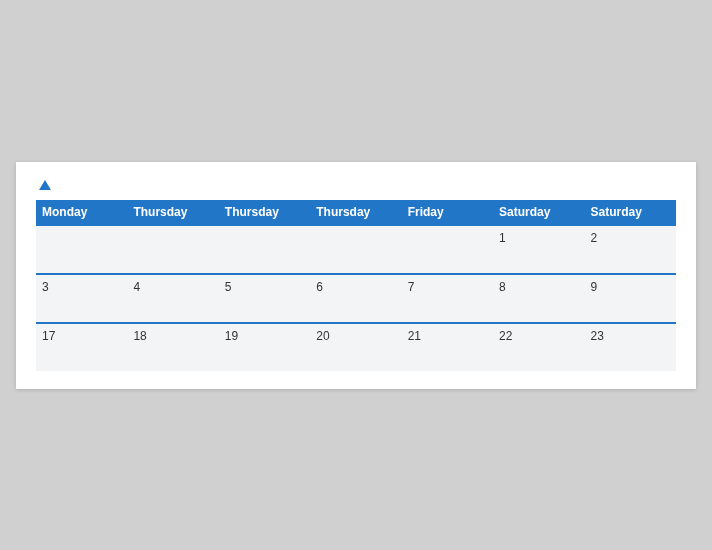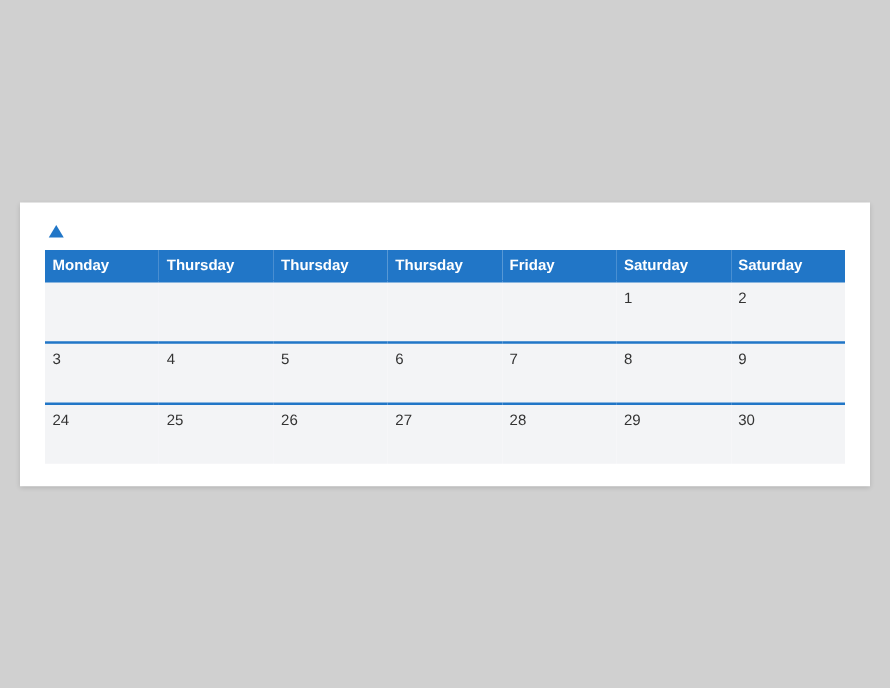--- a/index.html
+++ b/index.html
@@ -143,23 +143,23 @@
         <tr>
           <td><span class="day-num">3</span></td>
           <td><span class="day-num">4</span></td>
           <td><span class="day-num">5</span></td>
           <td><span class="day-num">6</span></td>
           <td><span class="day-num">7</span></td>
           <td><span class="day-num">8</span></td>
           <td><span class="day-num">9</span></td>
         </tr>
         <tr>
-          <td><span class="day-num">24</span></td>
-          <td><span class="day-num">25</span></td>
-          <td><span class="day-num">26</span></td>
-          <td><span class="day-num">27</span></td>
-          <td><span class="day-num">28</span></td>
-          <td><span class="day-num">29</span></td>
-          <td><span class="day-num">30</span></td>
+          <td><span class="day-num">17</span></td>
+          <td><span class="day-num">18</span></td>
+          <td><span class="day-num">19</span></td>
+          <td><span class="day-num">20</span></td>
+          <td><span class="day-num">21</span></td>
+          <td><span class="day-num">22</span></td>
+          <td><span class="day-num">23</span></td>
         </tr>
       </tbody>
   </table>
 </div>
 
 </body></html>

